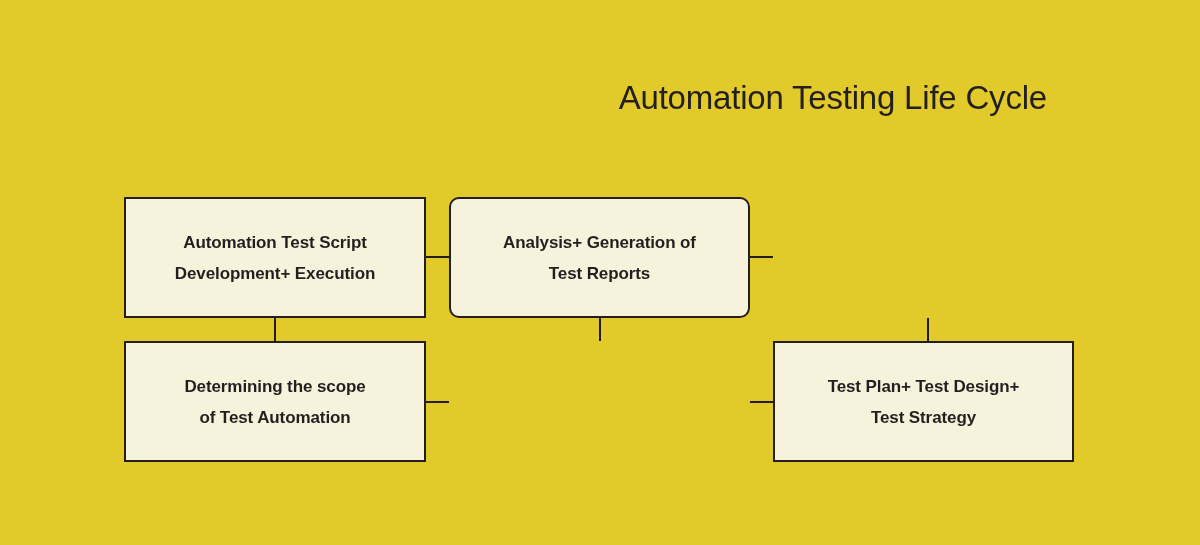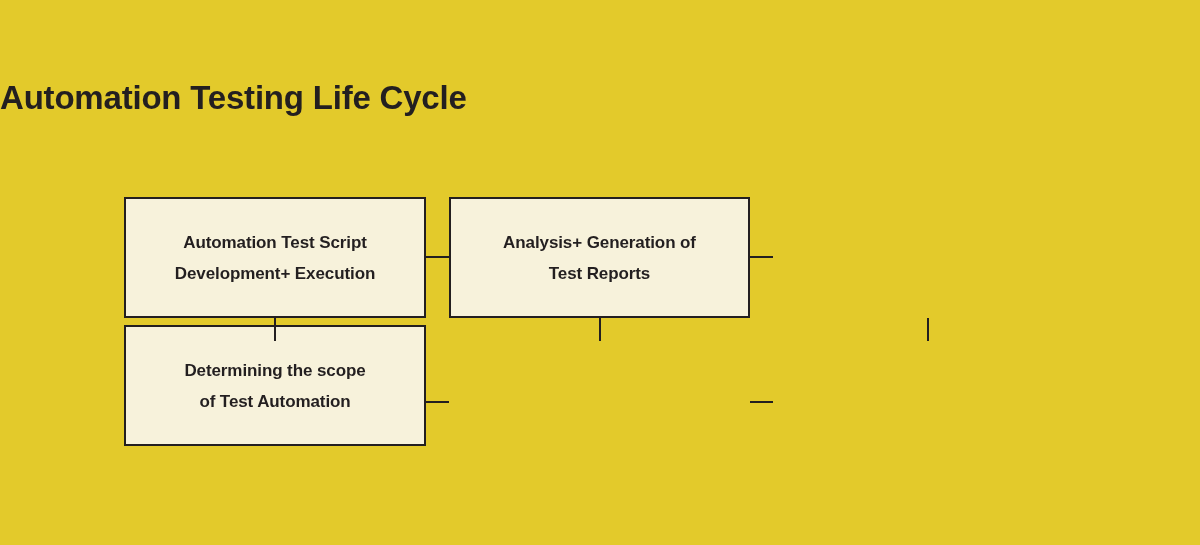--- a/index.html
+++ b/index.html
@@ -21,23 +21,23 @@
     height: 545px;
     background: #e3ca2b;
   }
 
   
   .diagram-title {
     position: absolute;
     left: 0;
     top: 76px;
     width: 1047px;
-    text-align: left;
+    text-align: right;
     font-size: 33px;
-    font-weight: bold;
+    font-weight: normal;
     letter-spacing: -0.2px;
     color: #231f20;
     line-height: 44px;
     white-space: nowrap;
   }
 
   
   .flow-grid {
     position: absolute;
     left: 0;
@@ -63,24 +63,24 @@
     font-weight: bold;
     color: #231f20;
     line-height: 31px;
     letter-spacing: -0.1px;
     padding: 0 10px;
     white-space: pre-line;
   }
 
   
   .col-1 { left: 124px; width: 302px; }
-  .col-2 { left: 449px; width: 301px; }
+  .col-2 { left: 449px; width: 301px; border-radius: 10px; }
   .col-3 { left: 773px; width: 301px; }
   .row-1 { top: 197px;  height: 121px; }
-  .row-2 { top: 325px;  height: 121px; }
+  .row-2 { top: 341px;  height: 121px; }
 
   
   .connector-h {
     position: absolute;
     height: 2px;
     background: #231f20;
   }
   .connector-v {
     position: absolute;
     width: 2px;
@@ -118,20 +118,24 @@
 Test Reports</span>
     </div>
 
 
     <div class="flow-box col-1 row-2">
       <span class="box-text">Determining the scope
 of Test Automation</span>
     </div>
 
 
+    <div class="flow-box col-3 row-2">
+      <span class="box-text">Test Plan+ Test Design+
+Test Strategy</span>
+    </div>
 
     <div class="connector-h conn-h-r1-a"></div>
     <div class="connector-h conn-h-r1-b"></div>
     <div class="connector-h conn-h-r2-a"></div>
     <div class="connector-h conn-h-r2-b"></div>
 
     <div class="connector-v conn-v-c1"></div>
     <div class="connector-v conn-v-c2"></div>
     <div class="connector-v conn-v-c3"></div>
 

